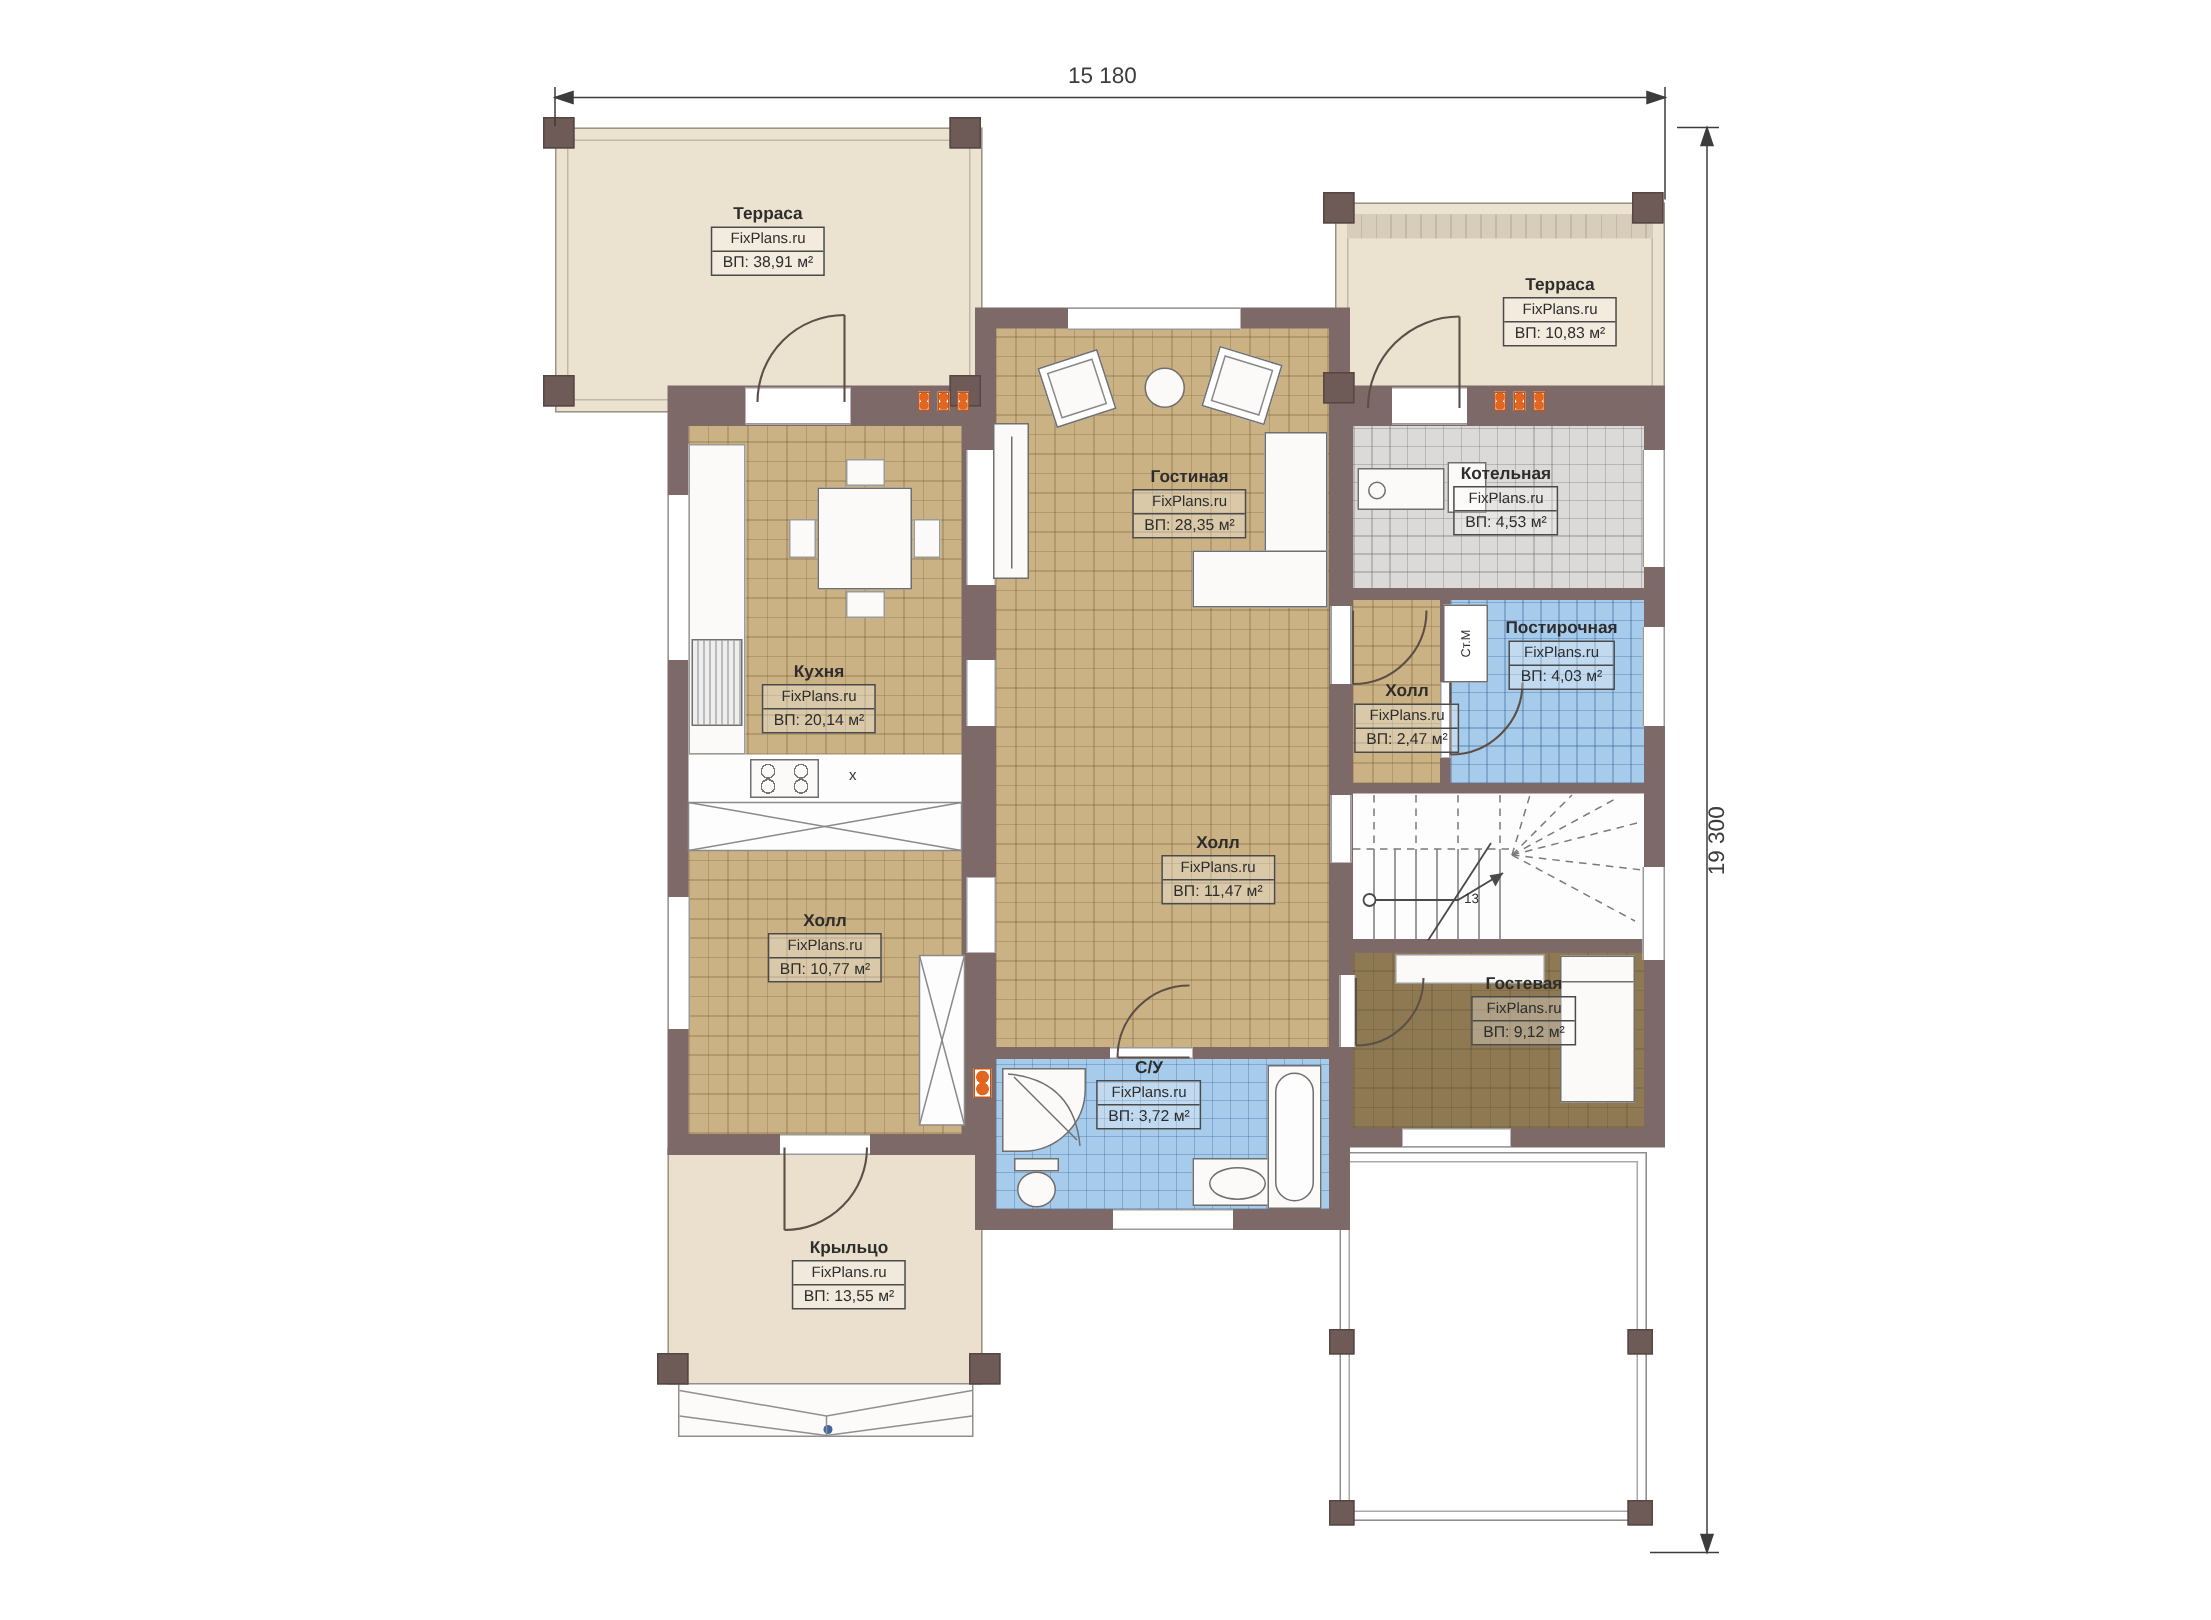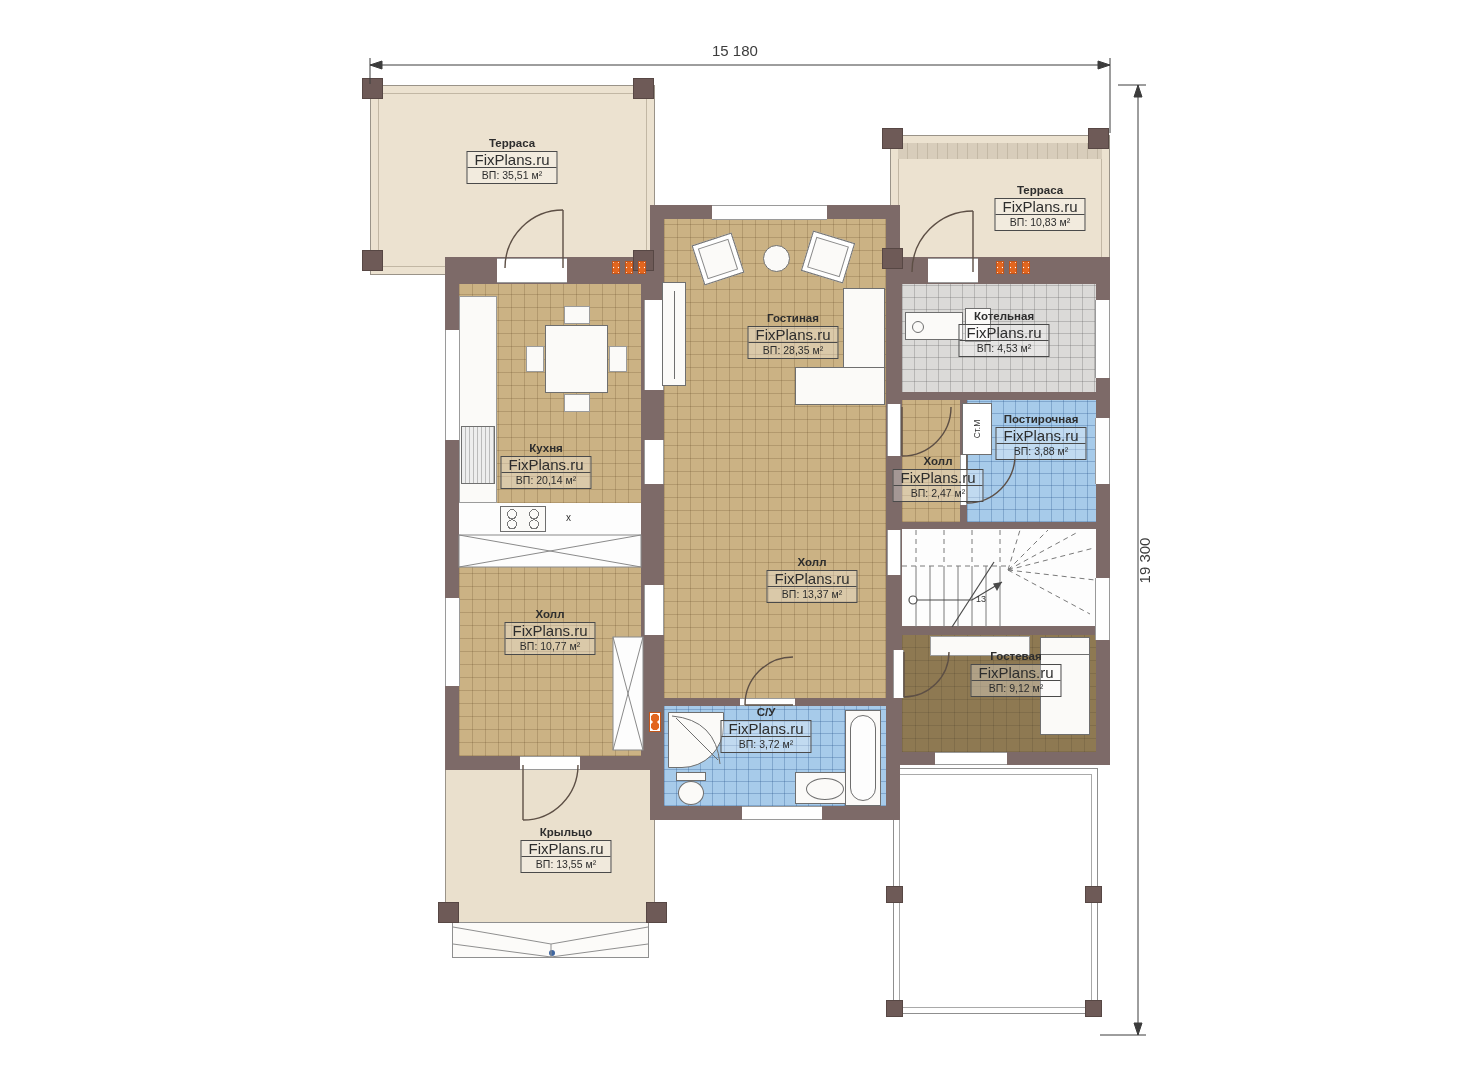--- a/index.html
+++ b/index.html
@@ -45,21 +45,21 @@
   .vents{position:absolute;z-index:6;display:flex;gap:5px;}
   .vent{width:8px;height:13px;background:
      radial-gradient(circle at 50% 25%,#e2661f 0 3px,transparent 3.5px),
      radial-gradient(circle at 50% 75%,#e2661f 0 3px,transparent 3.5px),#fff;
      border:1px solid #c2551a;}
 
   
   .room-label{position:absolute;transform:translateX(-50%);text-align:center;color:#2d2d2d;z-index:30;white-space:nowrap;}
   .rl-name{font-weight:bold;font-size:11.5px;}
   .rl-box{display:inline-block;border:1px solid #4a4a4a;background:rgba(255,255,255,.30);margin-top:2px;}
-  .rl-brand{font-size:15px;line-height:15px;padding:0 7px;border-bottom:1px solid #4a4a4a;}
+  .rl-brand{font-size:10px;line-height:15px;padding:0 7px;border-bottom:1px solid #4a4a4a;}
   .rl-area{font-size:10.5px;line-height:15px;padding:0 7px;}
 
   .dim-text{position:absolute;font-size:15px;color:#3c3c3c;z-index:30;}
   .note{position:absolute;font-size:9px;color:#333;z-index:30;}
   svg.linework{position:absolute;left:0;top:0;z-index:10;pointer-events:none;}
   .stmbox{position:absolute;background:#fff;border:1px solid #6f6f6f;z-index:6;display:flex;align-items:center;justify-content:center;}
   .stmbox span{transform:rotate(-90deg);font-size:8.5px;color:#333;}
 </style>
 </head>
 <body>
@@ -275,56 +275,56 @@
       <line x1="676" y1="718" x2="718" y2="760"></line>
     </g>
   </svg>
 
   <div class="dim-text" style="left:712px;top:42px;">15 180</div>
   <div class="dim-text" style="left:1122px;top:552px;transform:rotate(-90deg);transform-origin:center;">19 300</div>
 
   <div class="room-label" style="left:512px;top:137px;">
     <div class="rl-name">Терраса</div>
     <div class="rl-box"><div class="rl-brand">FixPlans.ru</div>
-    <div class="rl-area">ВП: 35,51 м²</div></div>
+    <div class="rl-area">ВП: 38,91 м²</div></div>
   </div>
   <div class="room-label" style="left:1040px;top:184px;">
     <div class="rl-name">Терраса</div>
     <div class="rl-box"><div class="rl-brand">FixPlans.ru</div>
     <div class="rl-area">ВП: 10,83 м²</div></div>
   </div>
   <div class="room-label" style="left:793px;top:312px;">
     <div class="rl-name">Гостиная</div>
     <div class="rl-box"><div class="rl-brand">FixPlans.ru</div>
     <div class="rl-area">ВП: 28,35 м²</div></div>
   </div>
   <div class="room-label" style="left:1004px;top:310px;">
     <div class="rl-name">Котельная</div>
     <div class="rl-box"><div class="rl-brand">FixPlans.ru</div>
     <div class="rl-area">ВП: 4,53 м²</div></div>
   </div>
   <div class="room-label" style="left:1041px;top:413px;">
     <div class="rl-name">Постирочная</div>
     <div class="rl-box"><div class="rl-brand">FixPlans.ru</div>
-    <div class="rl-area">ВП: 3,88 м²</div></div>
+    <div class="rl-area">ВП: 4,03 м²</div></div>
   </div>
   <div class="room-label" style="left:546px;top:442px;">
     <div class="rl-name">Кухня</div>
     <div class="rl-box"><div class="rl-brand">FixPlans.ru</div>
     <div class="rl-area">ВП: 20,14 м²</div></div>
   </div>
   <div class="room-label" style="left:938px;top:455px;">
     <div class="rl-name">Холл</div>
     <div class="rl-box"><div class="rl-brand">FixPlans.ru</div>
     <div class="rl-area">ВП: 2,47 м²</div></div>
   </div>
   <div class="room-label" style="left:812px;top:556px;">
     <div class="rl-name">Холл</div>
     <div class="rl-box"><div class="rl-brand">FixPlans.ru</div>
-    <div class="rl-area">ВП: 13,37 м²</div></div>
+    <div class="rl-area">ВП: 11,47 м²</div></div>
   </div>
   <div class="room-label" style="left:550px;top:608px;">
     <div class="rl-name">Холл</div>
     <div class="rl-box"><div class="rl-brand">FixPlans.ru</div>
     <div class="rl-area">ВП: 10,77 м²</div></div>
   </div>
   <div class="room-label" style="left:1016px;top:650px;">
     <div class="rl-name">Гостевая</div>
     <div class="rl-box"><div class="rl-brand">FixPlans.ru</div>
     <div class="rl-area">ВП: 9,12 м²</div></div>

